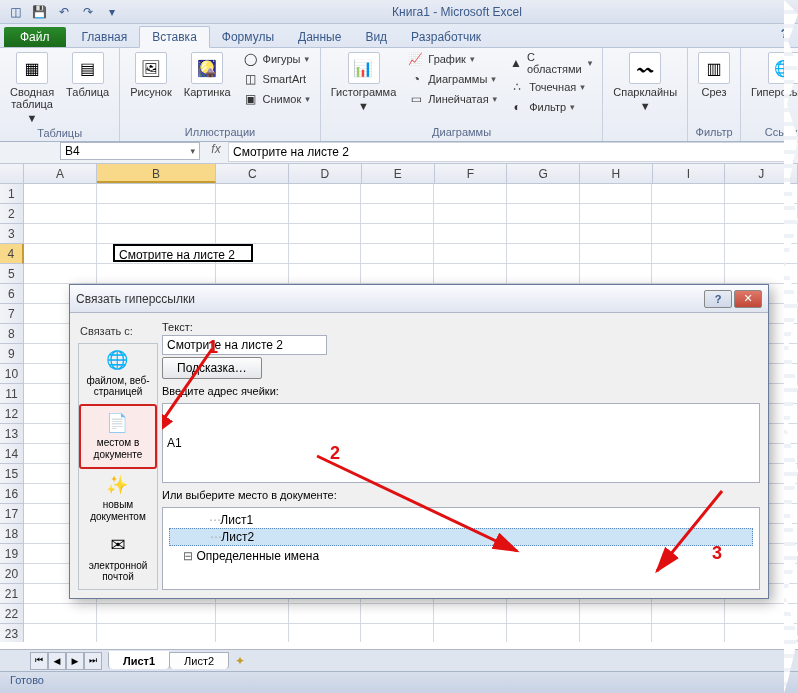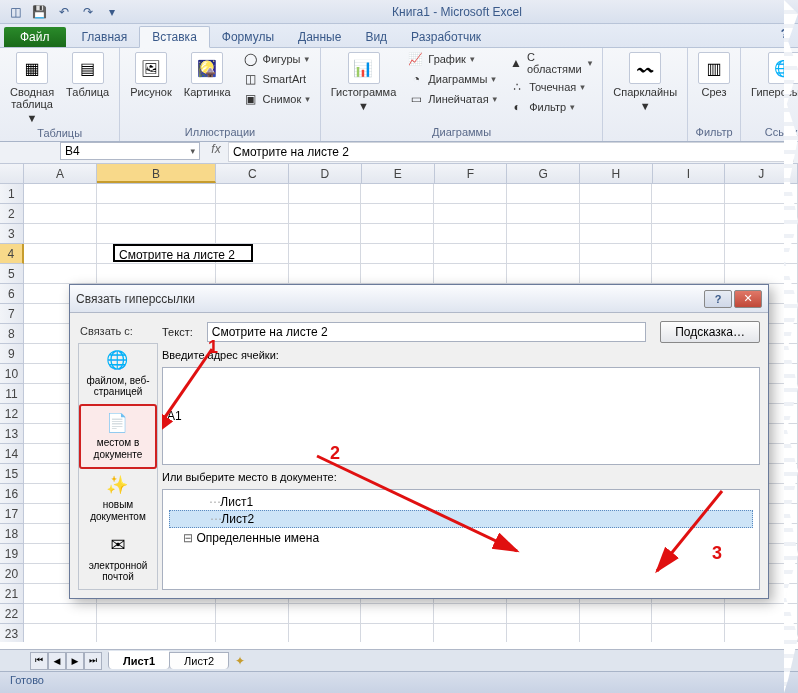--- a/index.html
+++ b/index.html
@@ -78,21 +78,21 @@
   .dlg-close { background: linear-gradient(#e07868,#c04838); color: #fff; }
 
   .dlg-body { padding: 8px; display: flex; gap: 4px; height: calc(100% - 28px); }
   .link-sidebar { width: 80px; display: flex; flex-direction: column; border: 1px solid #c0c6d0; }
   .ls-label { font-size: 11px; text-align: left; padding: 4px 2px 6px 2px; color: #333; }
   .ls-item { flex: 1; display: flex; flex-direction: column; align-items: center; justify-content: center; gap: 4px; padding: 4px 2px; cursor: pointer; text-align: center; font-size: 10px; line-height: 1.15; position: relative; }
   .ls-item .ls-ico { font-size: 18px; }
   .ls-item.selected { border: 2px solid #d02020; border-radius: 3px; background: #fbeaea; }
 
   .dlg-main { flex: 1; display: flex; flex-direction: column; gap: 6px; position: relative; }
-  .dlg-row { display: flex; align-items: center; gap: 14px; }
+  .dlg-row { display: flex; align-items: flex-start; gap: 2px; flex-direction: column; }
   .dlg-row label { font-size: 11px; color: #222; }
   .dlg-input { flex: 1; border: 1px solid #a8b0c0; padding: 2px 4px; font-size: 12px; background: #fff; }
   .dlg-btn { border: 1px solid #888; background: linear-gradient(#fdfdfd,#e4e6ea); padding: 3px 14px; font-size: 12px; cursor: pointer; border-radius: 2px; }
   .tree { border: 1px solid #a8b0c0; background: #fff; flex: 1; padding: 4px 6px; font-size: 12px; overflow: auto; }
   .tree-item { padding: 1px 0 1px 14px; cursor: pointer; white-space: nowrap; }
   .tree-root::before { content: "⊟ "; color: #666; }
   .tree-leaf { padding-left: 40px; }
   .tree-leaf::before { content: "⋯ "; color: #aaa; letter-spacing: -2px; }
   .tree-leaf.sel { background: #cde4f7; border: 1px dotted #5a8ac0; }
   .dlg-footer { display: flex; justify-content: flex-end; gap: 8px; padding-top: 4px; }

